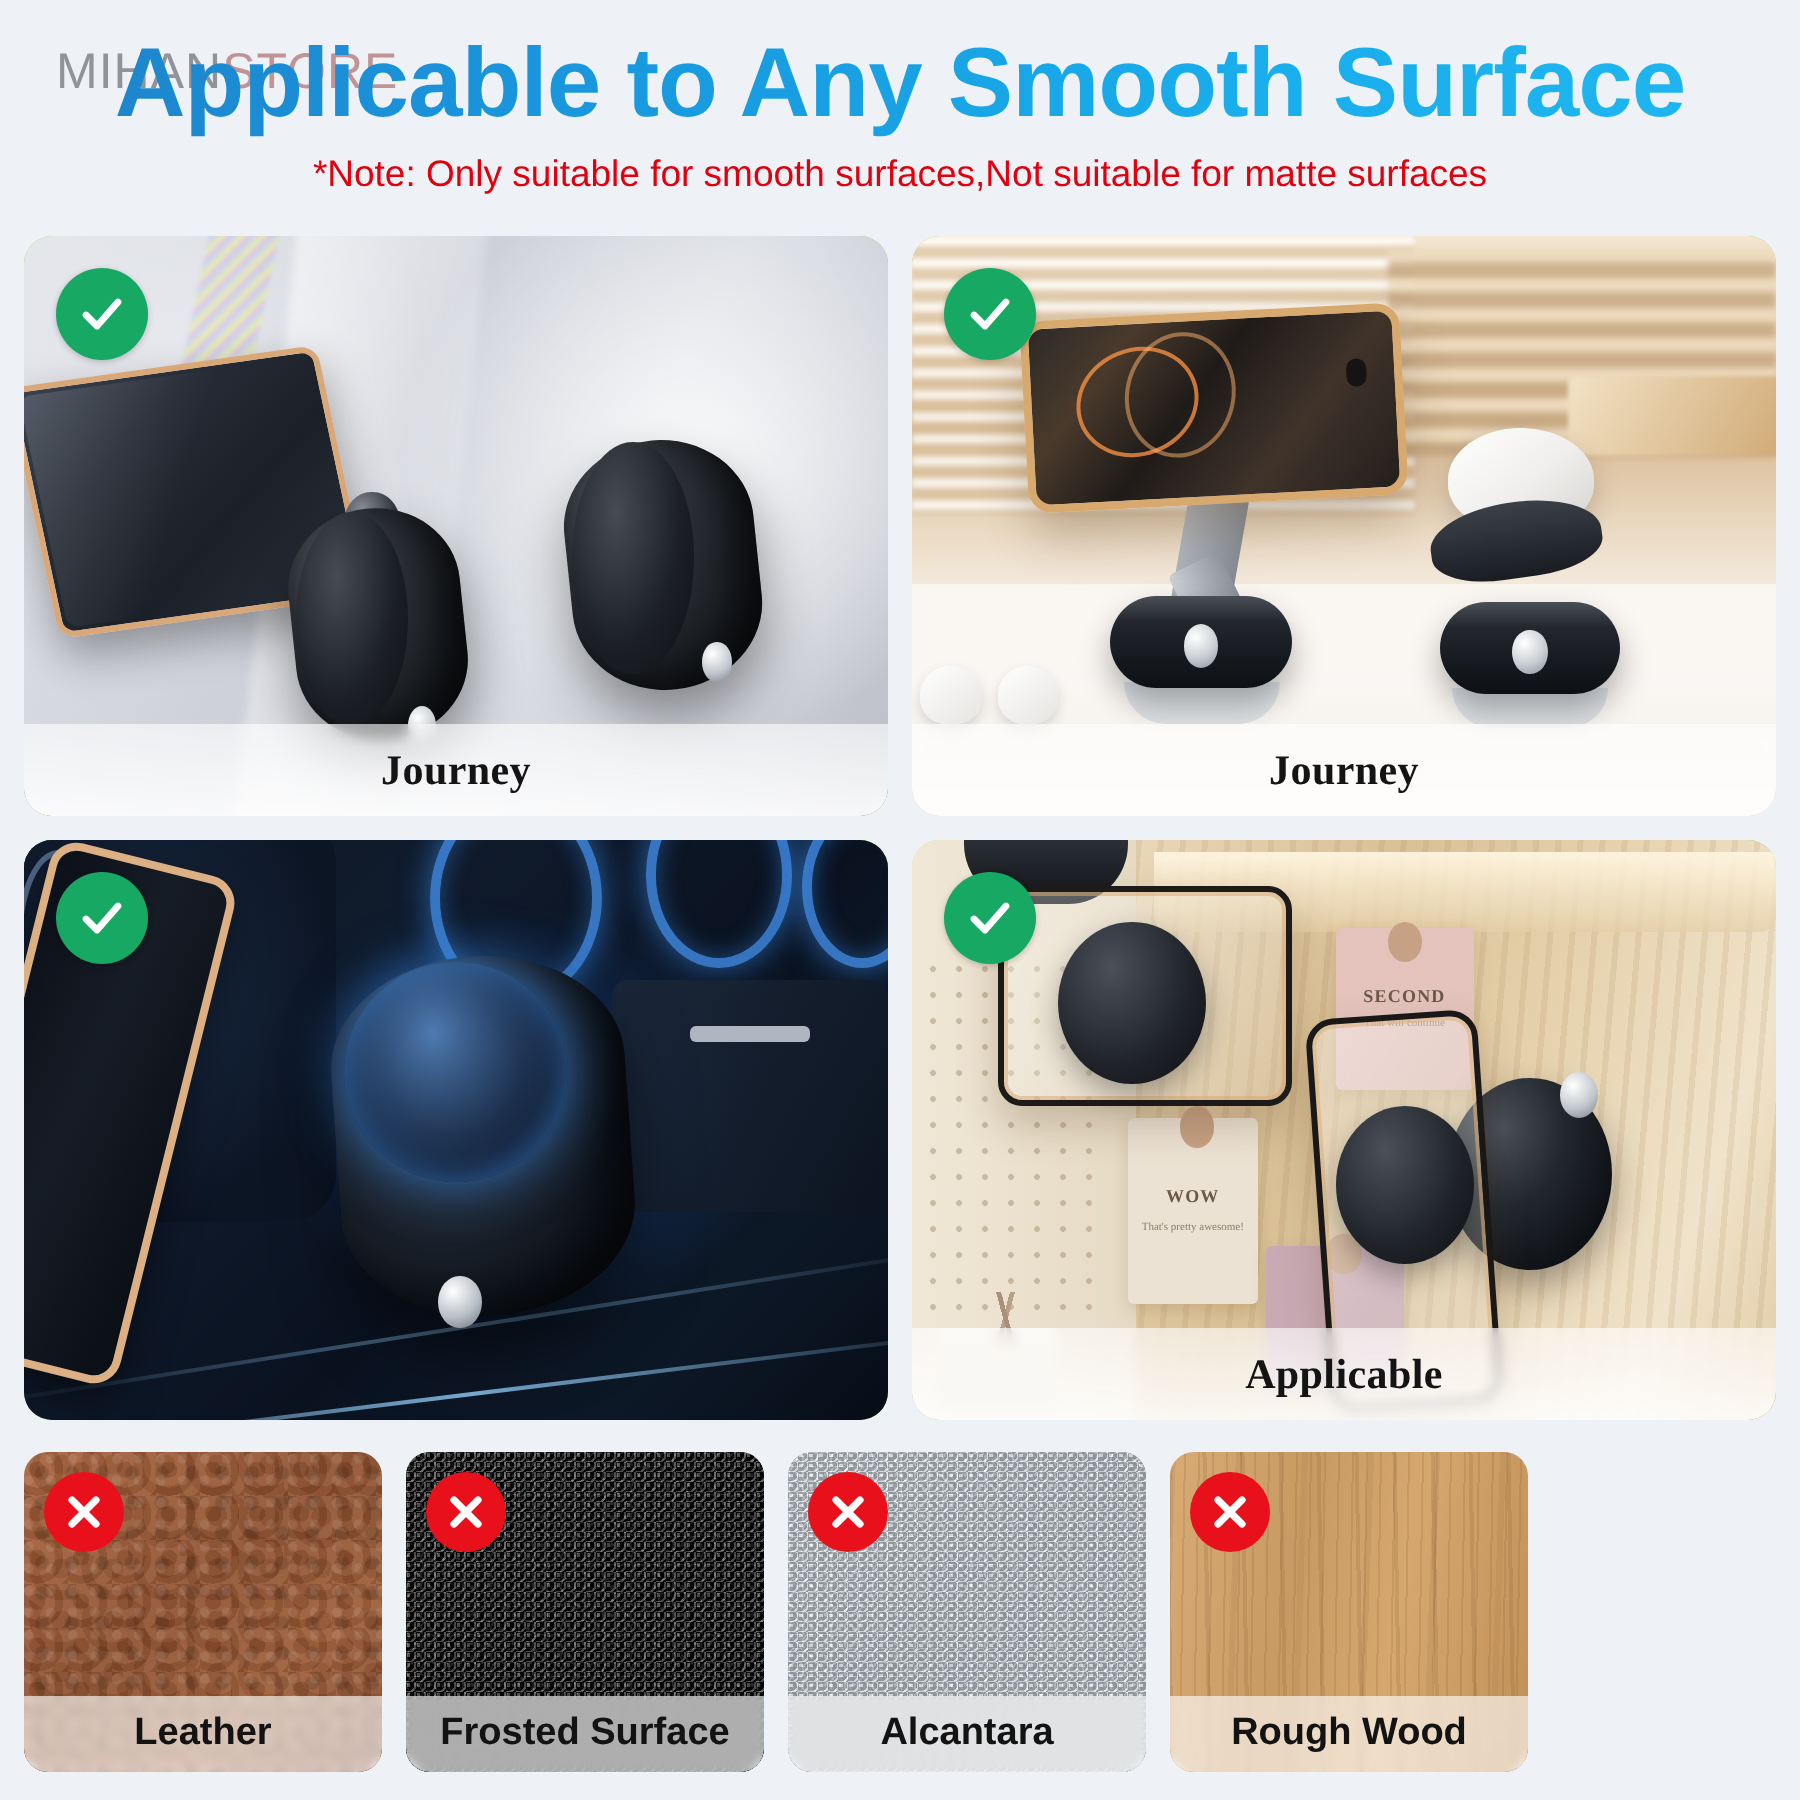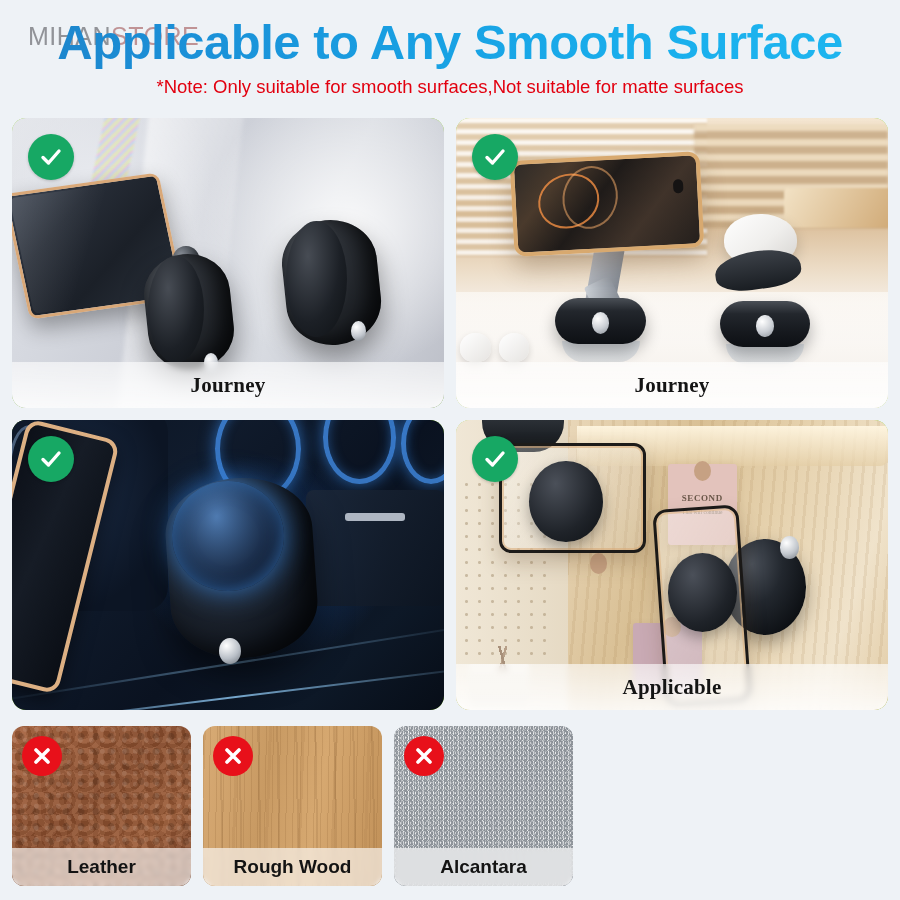--- a/index.html
+++ b/index.html
@@ -560,20 +560,24 @@
       <div class="dm-wall"></div>
       <div class="dm-peg"></div>
       <div class="dm-shelf"></div>
 
       <div class="dm-note1">
         <div class="dm-note-title">SECOND</div>
         <div class="dm-note-sub">That will continue</div>
       </div>
       <div class="dm-pin1"></div>
 
+      <div class="dm-note2">
+        <div class="dm-note-title">WOW</div>
+        <div class="dm-note-sub">That's pretty awesome!</div>
+      </div>
       <div class="dm-pin2"></div>
 
       <div class="dm-note3"></div>
       <div class="dm-pin3"></div>
 
       <div class="dm-cup"></div>
       <div class="dm-pens"></div>
 
       <div class="dm-mount1"></div>
       <div class="dm-phone1"></div>
@@ -598,33 +602,42 @@
   <div class="tex-tile">
     <div class="tex-surface tx-leather"></div>
     <div class="badge bad">
       <svg width="22" height="22" viewBox="0 0 22 22">
           <path d="M5 5 L17 17 M17 5 L5 17" stroke="#fff" stroke-width="3.6" stroke-linecap="round"></path>
         </svg>
     </div>
     <div class="tex-label">Leather</div>
   </div>
 
+  <div class="tex-tile">
+    <div class="tex-surface tx-frosted"></div>
+    <div class="badge bad">
+      <svg width="22" height="22" viewBox="0 0 22 22">
+          <path d="M5 5 L17 17 M17 5 L5 17" stroke="#fff" stroke-width="3.6" stroke-linecap="round"></path>
+        </svg>
+    </div>
+    <div class="tex-label">Frosted Surface</div>
+  </div>
+
+  <div class="tex-tile">
+    <div class="tex-surface tx-alcantara"></div>
+    <div class="badge bad">
+      <svg width="22" height="22" viewBox="0 0 22 22">
+          <path d="M5 5 L17 17 M17 5 L5 17" stroke="#fff" stroke-width="3.6" stroke-linecap="round"></path>
+        </svg>
+    </div>
+    <div class="tex-label">Alcantara</div>
+  </div>
 
   <div class="tex-tile">
     <div class="tex-surface tx-wood"></div>
     <div class="badge bad">
       <svg width="22" height="22" viewBox="0 0 22 22">
           <path d="M5 5 L17 17 M17 5 L5 17" stroke="#fff" stroke-width="3.6" stroke-linecap="round"></path>
         </svg>
     </div>
     <div class="tex-label">Rough Wood</div>
   </div>
-
-  <div class="tex-tile">
-    <div class="tex-surface tx-alcantara"></div>
-    <div class="badge bad">
-      <svg width="22" height="22" viewBox="0 0 22 22">
-          <path d="M5 5 L17 17 M17 5 L5 17" stroke="#fff" stroke-width="3.6" stroke-linecap="round"></path>
-        </svg>
-    </div>
-    <div class="tex-label">Alcantara</div>
-  </div>
 </div>
 
 </body></html>

